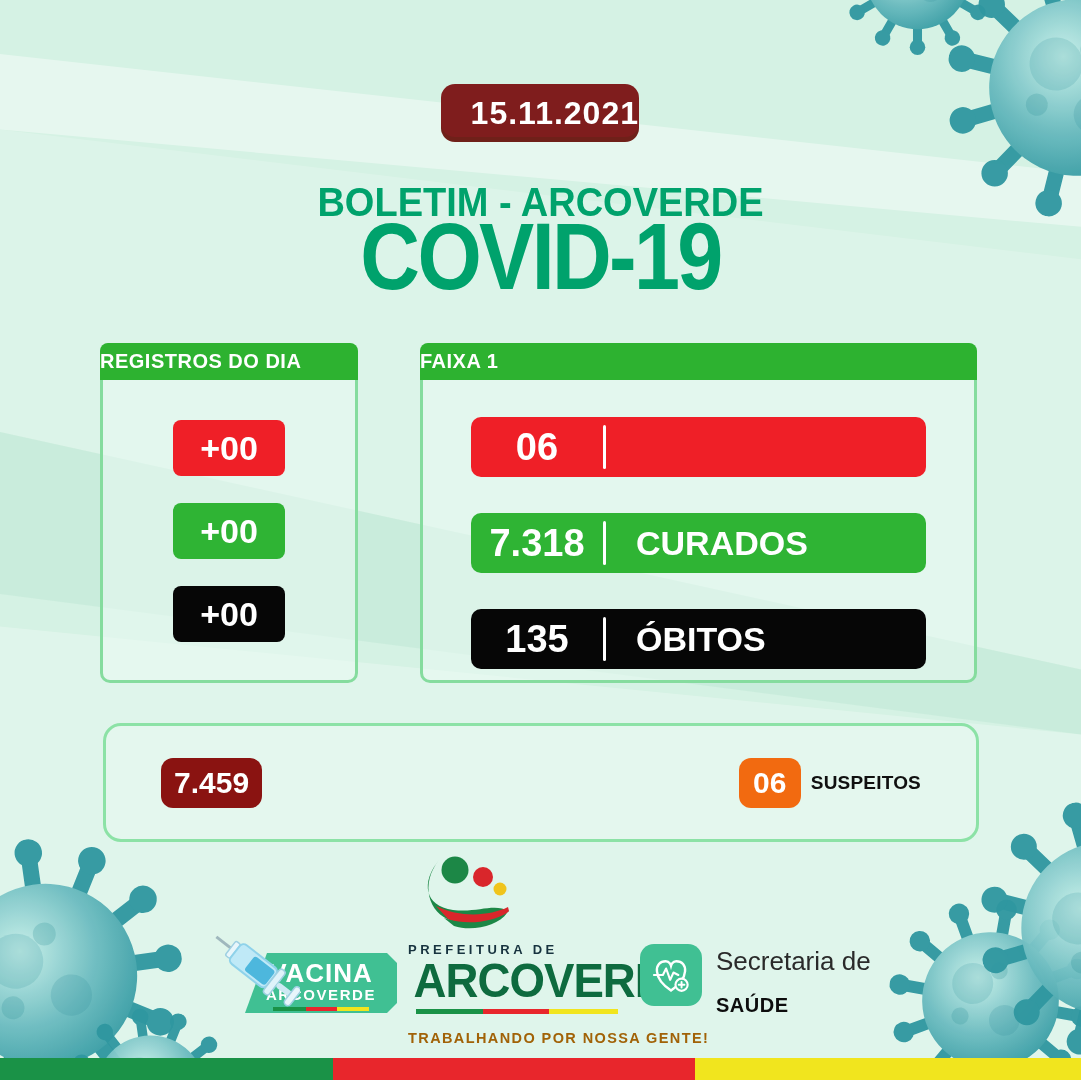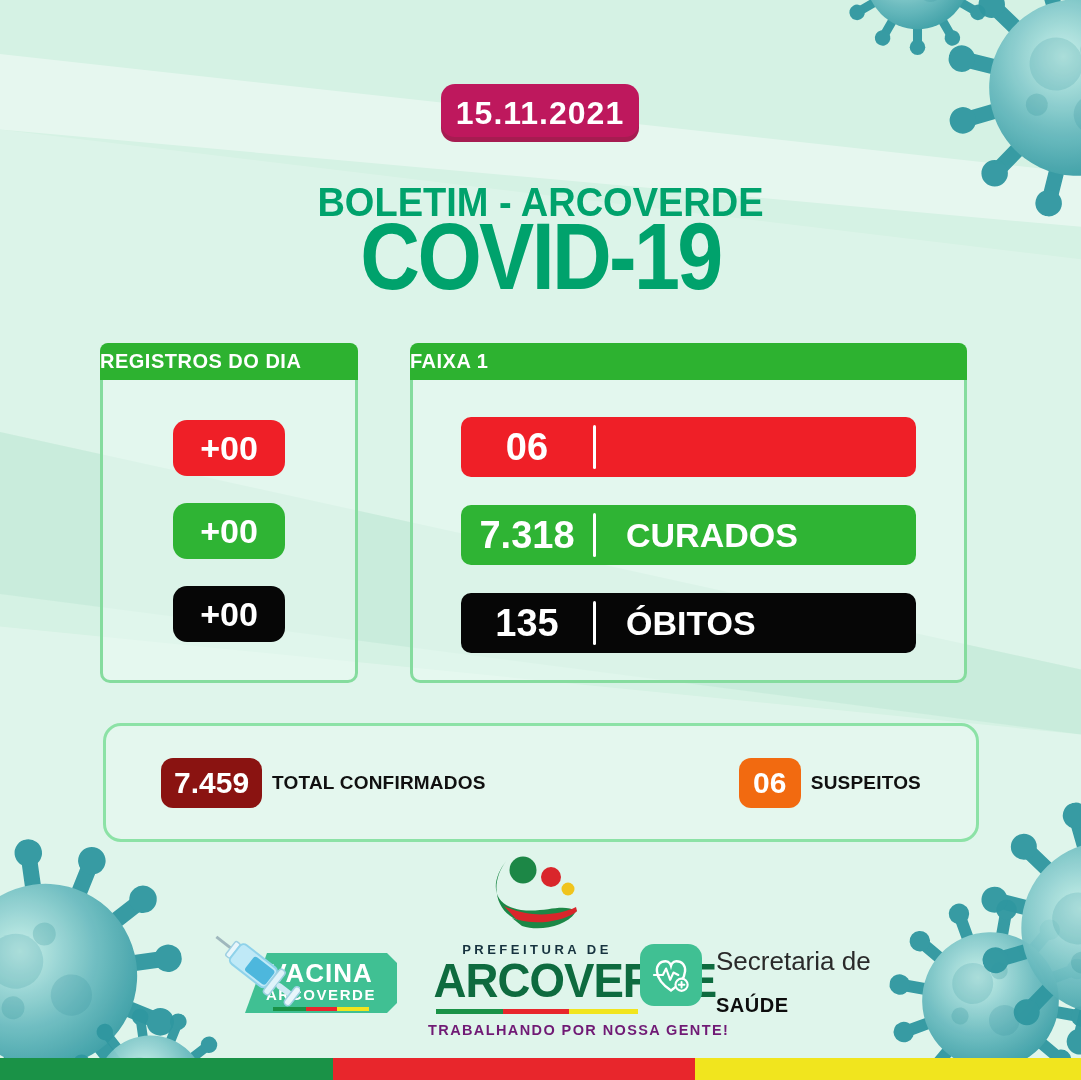--- a/index.html
+++ b/index.html
@@ -10,43 +10,43 @@
   .band{position:absolute;left:0;top:0;width:100%;height:100%;pointer-events:none;}
   .band1{background:rgba(255,255,255,.40);clip-path:polygon(0 5%,100% 16%,100% 21%,0 12%);}
   .band2{background:rgba(255,255,255,.18);clip-path:polygon(0 12%,100% 24%,100% 62%,0 40%);}
   .band3{background:rgba(255,255,255,.25);clip-path:polygon(0 58%,100% 68%,100% 100%,0 100%);}
   .band4{background:rgba(180,226,206,.35);clip-path:polygon(0 40%,100% 62%,100% 68%,0 55%);}
 
   .virus{position:absolute;opacity:.95;}
 
   
   .date-badge{position:absolute;left:441px;top:84px;width:198px;height:58px;border-radius:14px;
-    background:#be185d;box-shadow:inset 0 -5px 0 rgba(0,60,0,.12);color:#fff;font-size:32px;
-    font-weight:800;letter-spacing:1px;display:flex;align-items:center;justify-content:center;}
+    background:#7f1d1d;box-shadow:inset 0 -5px 0 rgba(0,60,0,.12);color:#fff;font-size:32px;
+    font-weight:800;letter-spacing:1px;display:flex;align-items:center;justify-content:flex-end;}
 
   .title1{position:absolute;left:0;right:0;top:180px;text-align:center;color:#00a26c;
     font-size:40px;font-weight:800;letter-spacing:0;transform:scaleX(.95);}
   .title2{position:absolute;left:0;right:0;top:210px;text-align:center;color:#00a26c;
     font-size:94px;font-weight:800;letter-spacing:-3px;transform:scaleX(.88);line-height:1.0;}
 
   
   .panel{position:absolute;border:3px solid #85dc9e;border-radius:10px;
     background:rgba(234,250,242,.55);box-sizing:border-box;}
   .panel-header{margin:-3px -3px 0 -3px;height:37px;background:#2db230;border-radius:8px 8px 0 0;
     color:#fff;font-size:20px;font-weight:800;letter-spacing:.5px;line-height:37px;text-align:left;}
   .panel-left{left:100px;top:343px;width:258px;height:340px;}
-  .panel-right{left:410px;top:343px;width:557px;height:340px;}
-
-  .pill{width:112px;height:56px;border-radius:14px;margin:0 auto;display:flex;align-items:center;
+  .panel-right{left:420px;top:343px;width:557px;height:340px;}
+
+  .pill{width:112px;height:56px;border-radius:8px;margin:0 auto;display:flex;align-items:center;
     justify-content:center;color:#fff;font-size:34px;font-weight:800;}
   .pill.m1{margin-top:40px;} .pill.m2{margin-top:27px;}
   .bg-red{background:#ef1f27;} .bg-green{background:#2fb434;} .bg-black{background:#060606;}
 
   .frow{width:455px;height:60px;margin:0 auto;border-radius:10px;display:flex;align-items:center;color:#fff;}
-  .frow.m1{margin-top:37px;} .frow.m2{margin-top:28px;}
+  .frow.m1{margin-top:37px;} .frow.m2{margin-top:36px;}
   .frow .num{width:132px;text-align:center;font-size:38px;font-weight:800;}
   .frow .sep{width:3px;height:44px;background:#fff;border-radius:2px;}
   .frow .lbl{margin-left:30px;font-size:34px;font-weight:800;letter-spacing:0;}
 
   
   .summary{position:absolute;left:103px;top:723px;width:876px;height:119px;border:3px solid #8ce2a6;
     border-radius:18px;background:rgba(234,250,242,.5);box-sizing:border-box;display:flex;
     align-items:center;justify-content:space-between;padding:16px 55px;}
   .sitem{display:flex;align-items:center;}
   .sbadge{height:50px;min-width:62px;padding:0 13px;border-radius:12px;display:flex;align-items:center;
@@ -59,25 +59,25 @@
   .vacina-badge{position:absolute;left:27px;top:25px;width:152px;height:60px;background:#40c093;
     clip-path:polygon(22px 0,calc(100% - 10px) 0,100% 10px,100% calc(100% - 10px),calc(100% - 10px) 100%,0 100%);
     text-align:center;padding-top:7px;box-sizing:border-box;}
   .vacina-l1{font-size:26px;font-weight:800;color:#fff;letter-spacing:1px;line-height:1;}
   .vacina-l2{font-size:15px;font-weight:800;color:#fff;letter-spacing:1.6px;line-height:1.2;}
   .mini-stripe{width:96px;height:4px;margin:3px auto 0;display:flex;}
   .mini-stripe div,.logo-stripe div{height:100%;}
   .st-g{background:#1a9247;width:34%;} .st-r{background:#e8262c;width:33%;} .st-y{background:#f1e51e;width:33%;}
   .syringe{position:absolute;left:-8px;top:-16px;}
 
-  .logo-group{position:absolute;left:428px;top:856px;width:218px;text-align:center;}
+  .logo-group{position:absolute;left:408px;top:856px;width:218px;}
   .logo-eyebrow{font-size:13px;font-weight:700;color:#17333f;letter-spacing:3.5px;margin-top:2px;}
   .logo-name{font-size:48px;font-weight:800;color:#0e6b3f;letter-spacing:-1px;transform:scaleX(.95);line-height:1;}
   .logo-stripe{width:202px;height:5px;margin:4px auto 0;display:flex;}
-  .logo-slogan{font-size:14.5px;font-weight:700;color:#701a75;letter-spacing:1.4px;margin-top:8px;white-space:nowrap;}
+  .logo-slogan{font-size:14.5px;font-weight:700;color:#a16207;letter-spacing:1.4px;margin-top:16px;white-space:nowrap;}
 
   .health-icon{position:absolute;left:640px;top:944px;width:62px;height:62px;background:#40c093;border-radius:14px;
     display:flex;align-items:center;justify-content:center;}
   .secretaria{position:absolute;left:716px;top:947px;}
   .sec-l1{font-size:26px;font-weight:400;color:#2a2a2a;line-height:1.1;}
   .sec-l2{font-size:20px;font-weight:800;color:#0d0d0d;letter-spacing:.5px;margin-top:18px;}
 
   .bottom-stripe{position:absolute;left:0;bottom:0;width:100%;height:22px;display:flex;}
   .bs-g{width:30.8%;background:#1a9247;} .bs-r{width:33.5%;background:#e8262c;} .bs-y{width:35.7%;background:#f1e51e;}
 
@@ -181,21 +181,20 @@
       <div class="sep"></div>
       <div class="lbl">ÓBITOS</div>
     </div>
   </div>
 
   <div class="summary">
     <div class="sitem">
       <div class="sbadge bg-darkred">
         <span>7.459</span>
       </div>
-      <div class="slbl">TOTAL CONFIRMADOS</div>
     </div>
     <div class="sitem">
       <div class="sbadge bg-orange">
         <span>06</span>
       </div>
       <div class="slbl">SUSPEITOS</div>
     </div>
   </div>
 
   <div class="vacina-group">

